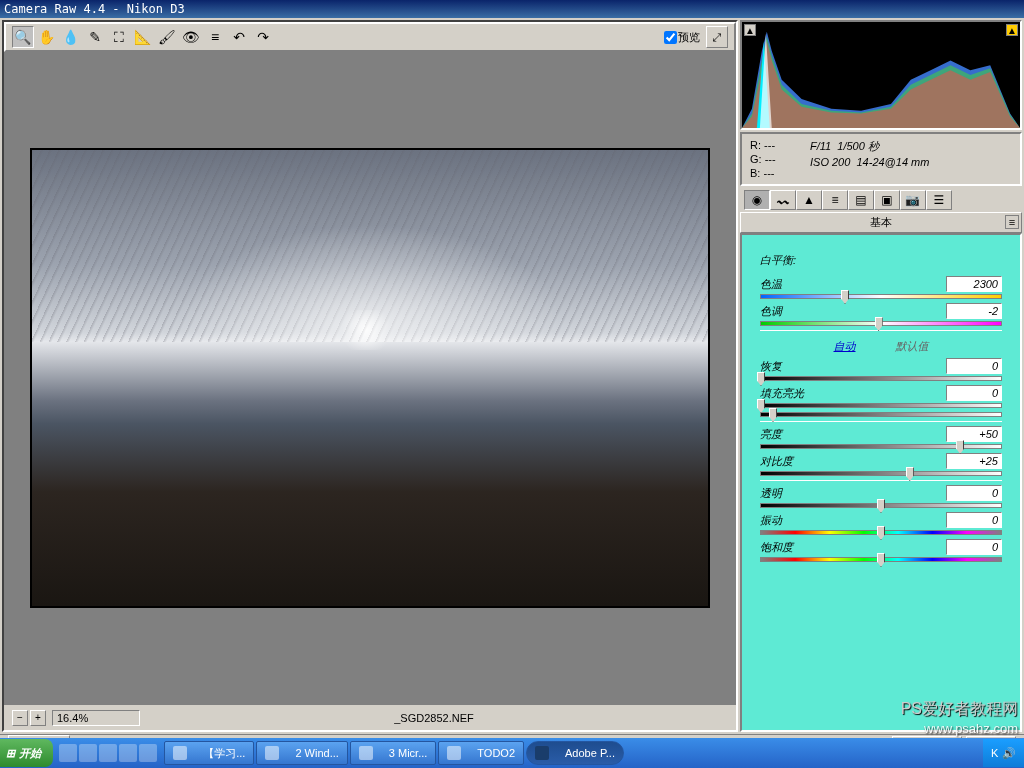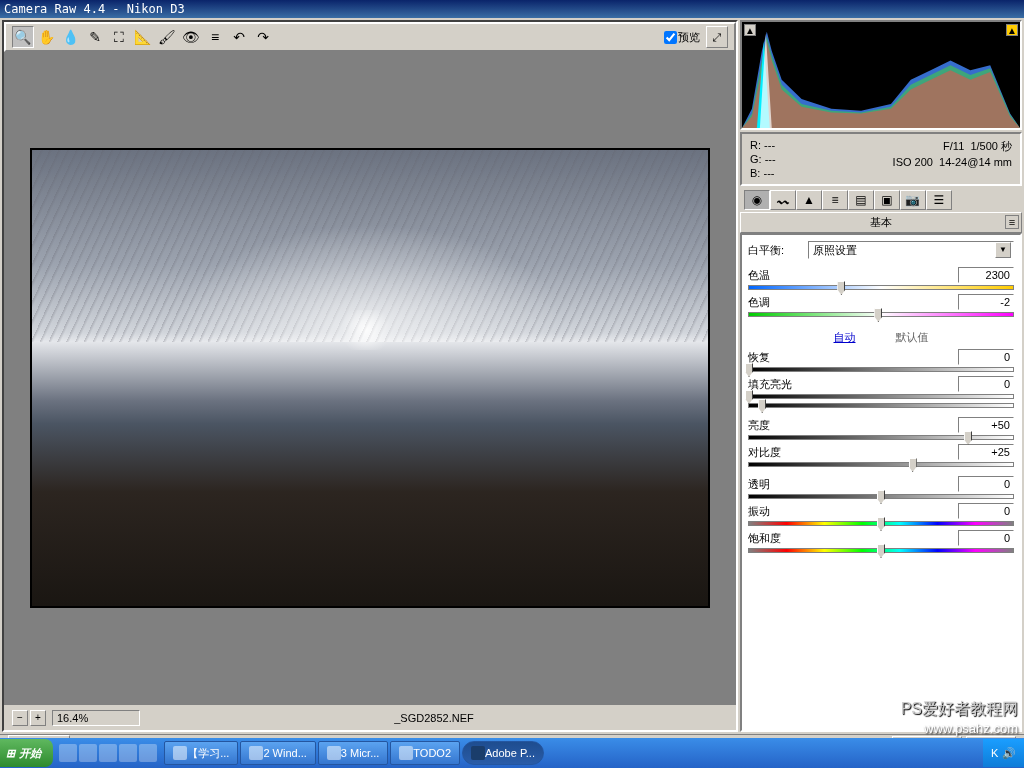--- a/index.html
+++ b/index.html
@@ -25,27 +25,27 @@
 .filename { margin-left: auto; margin-right: auto; }
 
 .right-panel { width: 282px; background: #d4d0c8; display: flex; flex-direction: column; margin: 2px 2px 2px 0; }
 .histogram-box { height: 110px; background: #000; border: 2px solid; border-color: #808080 #fff #fff #808080; position: relative; margin-bottom: 2px; }
 .histo-warn { position: absolute; top: 2px; font-size: 10px; color: #000; background: #d4d0c8; width: 12px; height: 12px; display: flex; align-items: center; justify-content: center; border: 1px solid #808080; }
 .histo-warn.left { left: 2px; }
 .histo-warn.right { right: 2px; background: #ffcc00; }
 .histogram-svg { width: 100%; height: 100%; }
 .info-box { border: 2px solid; border-color: #808080 #fff #fff #808080; padding: 4px 8px; display: flex; background: #d4d0c8; margin-bottom: 2px; }
 .info-col1 { width: 60px; line-height: 14px; }
-.info-col2 { flex: 1; text-align: right; line-height: 16px; }
+.info-col2 { flex: 1; text-align: left; line-height: 16px; font-style: italic; }
 .tabs-row { display: flex; gap: 0px; background: #d4d0c8; padding: 2px 4px 0 4px; height: 24px; }
 .tab-icon { width: 26px; height: 20px; border: 1px solid; border-color: #fff #808080 #808080 #fff; background: #d4d0c8; display: flex; align-items: center; justify-content: center; font-size: 12px; }
 .tab-icon.active { border-color: #808080 #fff #fff #808080; background: #b0b0b0; }
 .panel-title { text-align: center; background: #d4d0c8; padding: 2px; border: 1px solid; border-color: #fff #808080 #808080 #fff; position: relative; }
 .panel-title .menu-btn { position: absolute; right: 2px; top: 2px; width: 14px; height: 14px; border: 1px solid #808080; }
-.settings-body { flex: 1; overflow-y: auto; padding: 6px; border: 2px solid; border-color: #808080 #fff #fff #808080; background: #ffffff; }
+.settings-body { flex: 1; overflow-y: auto; padding: 18px; border: 2px solid; border-color: #808080 #fff #fff #808080; background: #5eead4; font-style: italic; }
 .row { display: flex; align-items: center; margin-bottom: 2px; }
 .row-label { width: 60px; }
 .row-select { flex: 1; height: 18px; border: 1px solid; border-color: #808080 #fff #fff #808080; background: #fff; padding: 0 4px; display: flex; align-items: center; position: relative; }
 .row-select::after { content: "▼"; position: absolute; right: 2px; background: #d4d0c8; width: 14px; text-align: center; border: 1px solid; border-color: #fff #808080 #808080 #fff; font-size: 8px; height: 14px; line-height: 14px; }
 .row-value { width: 56px; height: 16px; border: 1px solid; border-color: #808080 #fff #fff #808080; background: #fff; text-align: right; padding: 0 3px; margin-left: auto; line-height: 14px; }
 .slider-row { margin-bottom: 4px; }
 .slider-header { display: flex; align-items: center; margin-bottom: 2px; }
 .slider-track { height: 5px; position: relative; margin-top: 2px; }
 .slider-track.gray { background: linear-gradient(to right, #000, #fff); border: 1px solid #808080; }
 .slider-track.temp { background: linear-gradient(to right, #0066ff, #fff 50%, #ffcc00); border: 1px solid #808080; }
@@ -54,21 +54,21 @@
 .slider-thumb { position: absolute; top: -5px; width: 8px; height: 14px; background: #d4d0c8; border: 1px solid; border-color: #fff #404040 #404040 #fff; transform: translateX(-50%); clip-path: polygon(0 0, 100% 0, 100% 60%, 50% 100%, 0 60%); }
 .divider { height: 1px; background: #808080; border-bottom: 1px solid #fff; margin: 4px 0; }
 .link-row { display: flex; justify-content: center; gap: 40px; padding: 4px 0; }
 .link-row a { color: #0000cc; text-decoration: underline; cursor: pointer; }
 .link-row span { color: #666; }
 
 .taskbar { position: absolute; bottom: 0; left: 0; right: 0; height: 30px; background: linear-gradient(to bottom, #3a8de8, #2563c7); display: flex; align-items: center; }
 .start-btn { background: linear-gradient(to bottom, #5fb85f, #2e8b2e); color: #fff; height: 28px; padding: 0 12px 0 6px; display: flex; align-items: center; font-weight: bold; border-radius: 0 8px 8px 0; gap: 4px; font-style: italic; }
 .ql-icons { display: flex; gap: 2px; padding: 0 6px; }
 .ql-icon { width: 18px; height: 18px; background: rgba(255,255,255,0.3); border-radius: 2px; }
-.task-btn { height: 24px; background: linear-gradient(to bottom, #5ba3f0, #3576cf); border: 1px solid #2456a0; color: #fff; padding: 0 8px; margin: 0 1px; display: flex; align-items: center; gap: 0; border-radius: 2px; font-size: 11px; }
+.task-btn { height: 24px; background: linear-gradient(to bottom, #5ba3f0, #3576cf); border: 1px solid #2456a0; color: #fff; padding: 0 8px; margin: 0 1px; display: flex; align-items: center; gap: 16px; border-radius: 2px; font-size: 11px; }
 .task-btn.active { background: linear-gradient(to bottom, #1e4d8f, #2a5ca8); border-radius: 12px; }
 .task-icon { width: 14px; height: 14px; background: rgba(255,255,255,0.5); border-radius: 2px; }
 .tray { margin-left: auto; background: linear-gradient(to bottom, #1a9eff, #0e7cd8); height: 28px; padding: 0 8px; display: flex; align-items: center; color: #fff; gap: 4px; }
 .watermark { position: absolute; right: 6px; bottom: 32px; color: #fff; font-size: 13px; text-shadow: 1px 1px 2px #000; font-family: Arial; opacity: 0.85; }
 .watermark-top { position: absolute; right: 6px; bottom: 48px; color: #ccc; font-size: 16px; text-shadow: 1px 1px 1px #000; }
 .status-row { background: #d4d0c8; height: 20px; display: flex; align-items: center; padding: 0 8px; border-top: 1px solid #808080; }
 .status-left { border: 1px solid; border-color: #fff #808080 #808080 #fff; padding: 1px 8px; }
 .status-center { flex: 1; text-align: center; color: #0066cc; }
 </style>
 </head>
@@ -144,21 +144,20 @@
       <div class="tab-icon">📷</div>
       <div class="tab-icon">☰</div>
     </div>
     <div class="panel-title">
       <span>基本</span>
       <div class="menu-btn">≡</div>
     </div>
     <div class="settings-body">
       <div class="row">
         <div class="row-label">白平衡:</div>
-        <div class="row-select">原照设置</div>
       </div>
       <div style="height:6px"></div>
 
       <div class="slider-row">
         <div class="slider-header">
           <span>色温</span>
           <div class="row-value">2300</div>
         </div>
         <div class="slider-track temp">
             <div class="slider-thumb" style="left:35%"></div>

